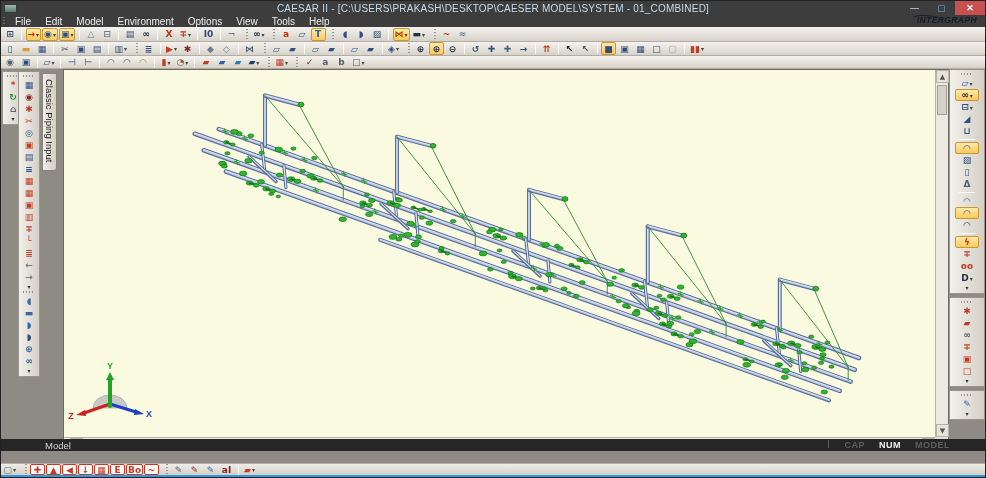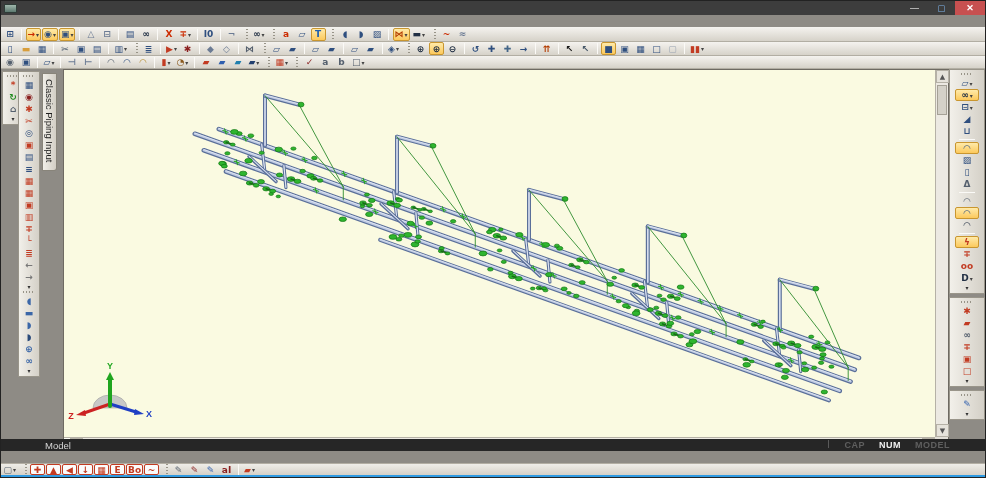--- a/index.html
+++ b/index.html
@@ -89,27 +89,42 @@
   #bottombar .tbtn{height:11px;}
   #bluestrip{position:absolute;left:0;bottom:0;width:100%;height:2px;background:var(--taskblue);}
 </style>
 </head>
 <body>
 
 <div id="app" style="--titlebar: #3d3d3d; --closered: #c75050; --statusbg: #262626; --taskblue: #2e9ae2; --canvasbg: #fafae1;">
 
   <div id="titlebar">
     <div id="appicon"></div>
+    <div id="title-text">CAESAR II - [C:\USERS\PRAKASH\DESKTOP\CAESER MODEL\SYSTEM - 01_COMBINED]</div>
     <div id="wincontrols">
       <div class="wbtn">—</div>
       <div class="wbtn max">▢</div>
       <div class="wbtn close">✕</div>
     </div>
   </div>
 
+  <div id="menubar">
+    <div class="grip-v"></div>
+    <div id="menu-items" style="display: flex;">
+        <div class="menu-item">File</div>
+        <div class="menu-item">Edit</div>
+        <div class="menu-item">Model</div>
+        <div class="menu-item">Environment</div>
+        <div class="menu-item">Options</div>
+        <div class="menu-item">View</div>
+        <div class="menu-item">Tools</div>
+        <div class="menu-item">Help</div>
+      </div>
+    <div id="logo"><span class="swoosh"></span><span>INTERGRAPH</span></div>
+  </div>
 
   <div id="row1" class="toolrow">
       <div class="tbtn">
         <span class="g" style="color: rgb(47, 79, 127);">⊞</span>
       </div>
       <div class="tsep"></div>
       <div class="tbtn hl">
         <span class="g" style="color: rgb(204, 43, 0);">→</span>
         <span class="caret">▾</span>
       </div>

